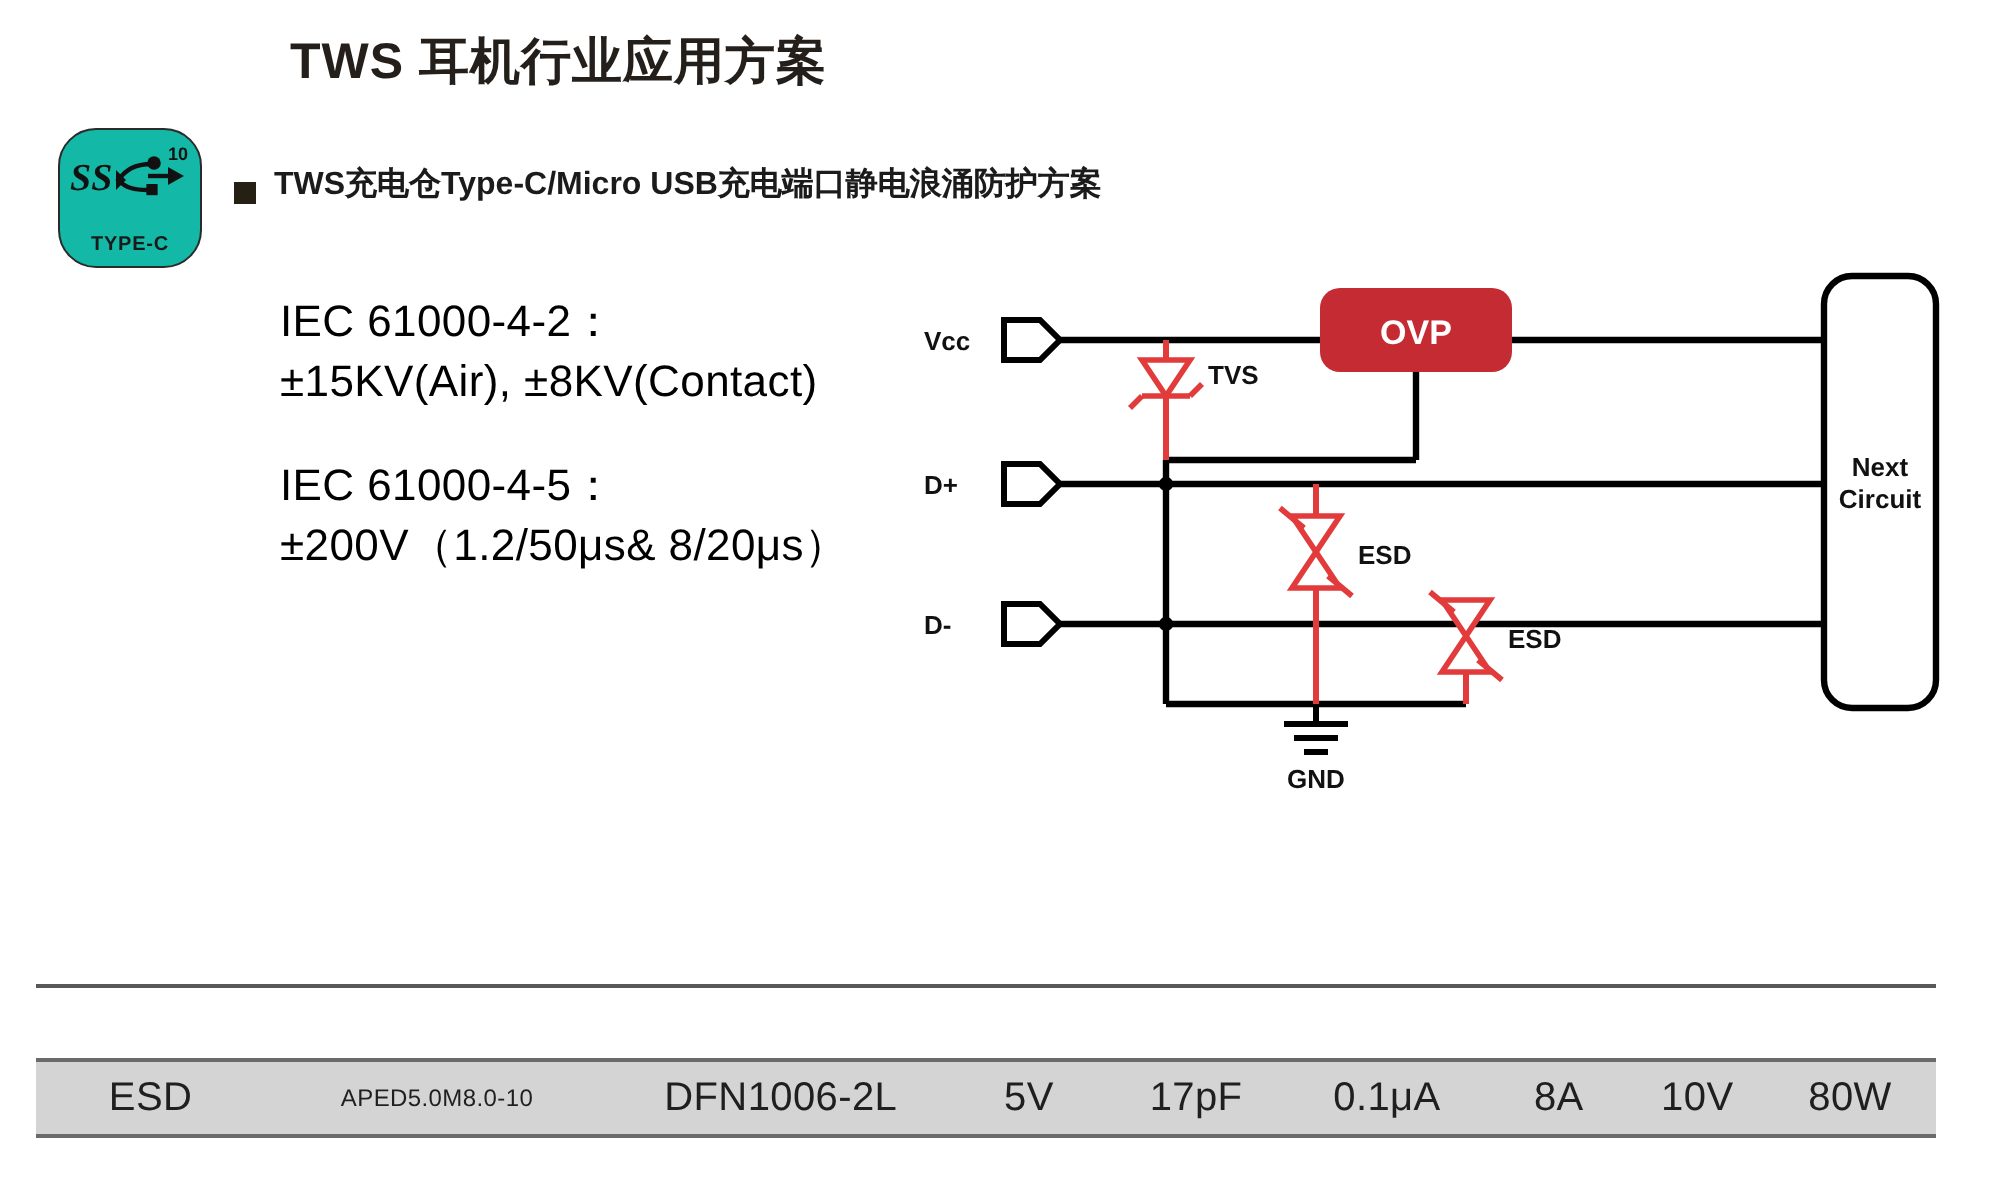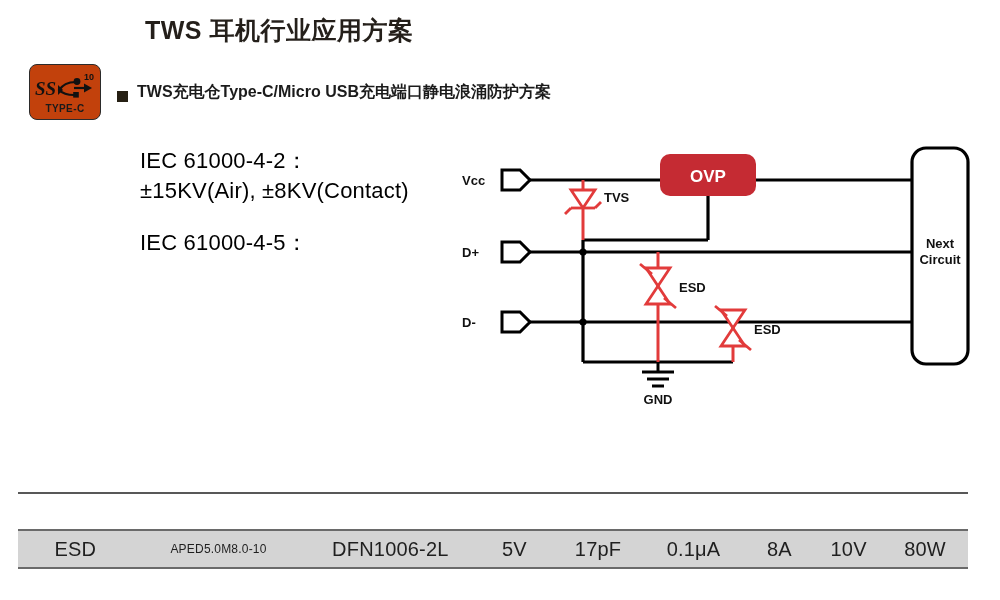--- a/index.html
+++ b/index.html
@@ -28,24 +28,24 @@
     white-space: nowrap;
     margin-left: 23px;
   }
 
   
   .typec-badge {
     position: absolute;
     left: 29px;
     top: 64px;
     width: 72px;
-    height: 56px;
+    height: 70px;
     border: 1.6px solid #2b2b2b;
-    border-radius: 8px;
-    background: #c2410c;
+    border-radius: 19px;
+    background: #14b8a6;
     box-sizing: border-box;
   }
   .typec-badge .usb-logo {
     position: absolute;
     left: 4px;
     top: 6px;
     width: 64px;
     height: 34px;
   }
   .typec-badge .typec-label {
@@ -89,21 +89,21 @@
     white-space: nowrap;
     letter-spacing: 0.2px;
   }
   .spec-block.b1 { top: 146px; }
   .spec-block.b2 { top: 228px; }
 
   
   .circuit {
     position: absolute;
     left: 450px;
-    top: 140px;
+    top: 130px;
     width: 540px;
     height: 270px;
   }
   .circuit svg { display: block; }
 
   
   .divider {
     position: absolute;
     left: 18px;
     top: 492px;
@@ -165,20 +165,21 @@
 
 <div class="bullet-square"></div>
 <div class="subtitle">TWS充电仓Type-C/Micro USB充电端口静电浪涌防护方案</div>
 
 <div class="spec-block b1">
   <div>IEC 61000-4-2：</div>
   <div>±15KV(Air), ±8KV(Contact)</div>
 </div>
 <div class="spec-block b2">
   <div>IEC 61000-4-5：</div>
+  <div>±200V（1.2/50μs&amp; 8/20μs）</div>
 </div>
 
 <div class="circuit">
   <svg width="540" height="270" viewBox="0 0 540 270">
 
     <g stroke="#000000" stroke-width="3.2" fill="none" stroke-linecap="butt">
 
       <line x1="78" y1="40" x2="210" y2="40"></line>
       <line x1="240" y1="40" x2="484" y2="40"></line>
 

